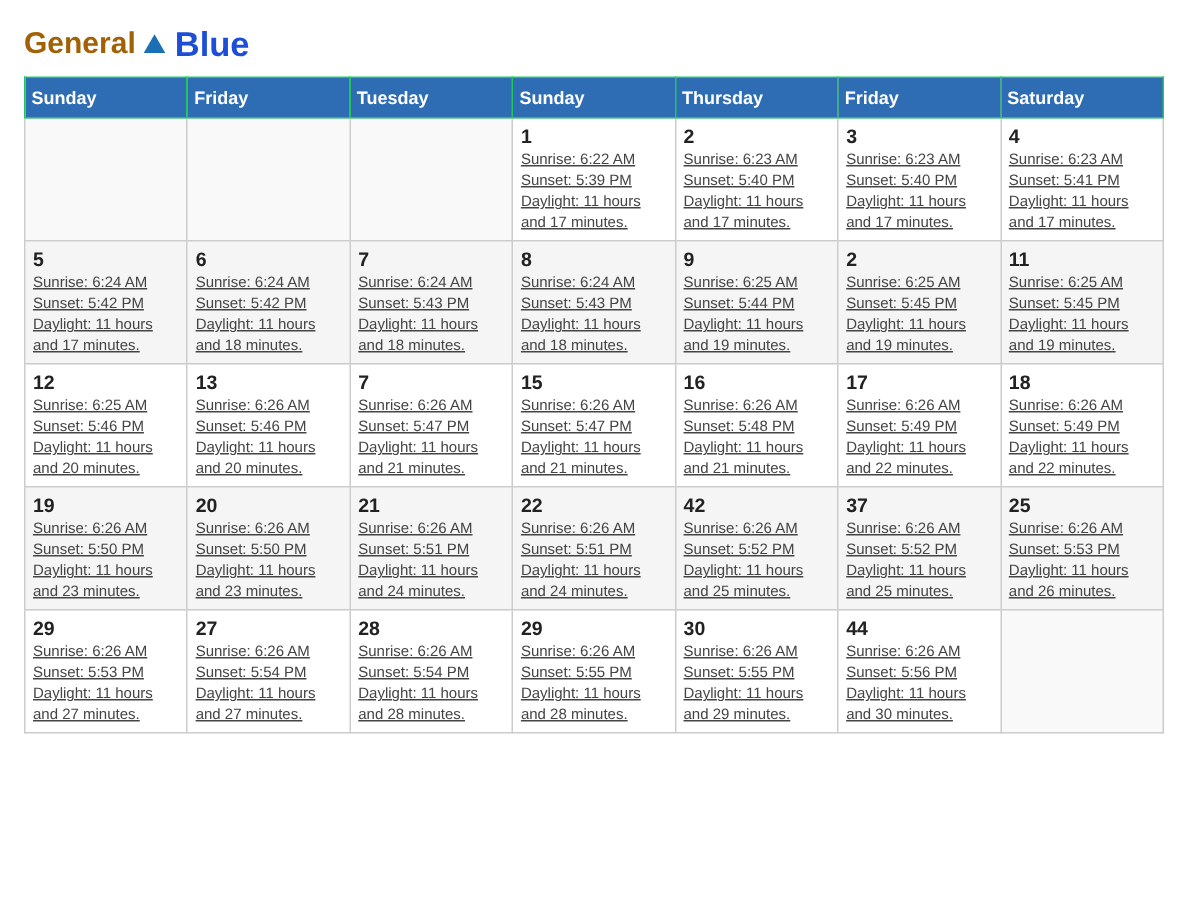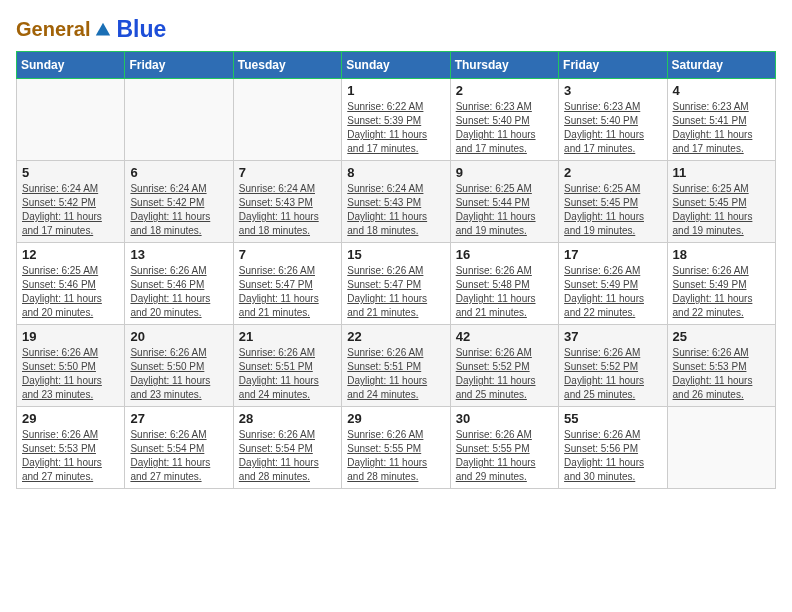--- a/index.html
+++ b/index.html
@@ -305,21 +305,21 @@
 Sunset: 5:55 PM
 Daylight: 11 hours and 28 minutes.</div>
         </td>
         <td>
           <span class="day-number">30</span>
           <div class="day-info" style="white-space: pre-line;">Sunrise: 6:26 AM
 Sunset: 5:55 PM
 Daylight: 11 hours and 29 minutes.</div>
         </td>
         <td>
-          <span class="day-number">55</span>
+          <span class="day-number">44</span>
           <div class="day-info" style="white-space: pre-line;">Sunrise: 6:26 AM
 Sunset: 5:56 PM
 Daylight: 11 hours and 30 minutes.</div>
         </td>
         <td class="empty"></td>
       </tr>
     </tbody>
 </table>
 
 </body></html>

